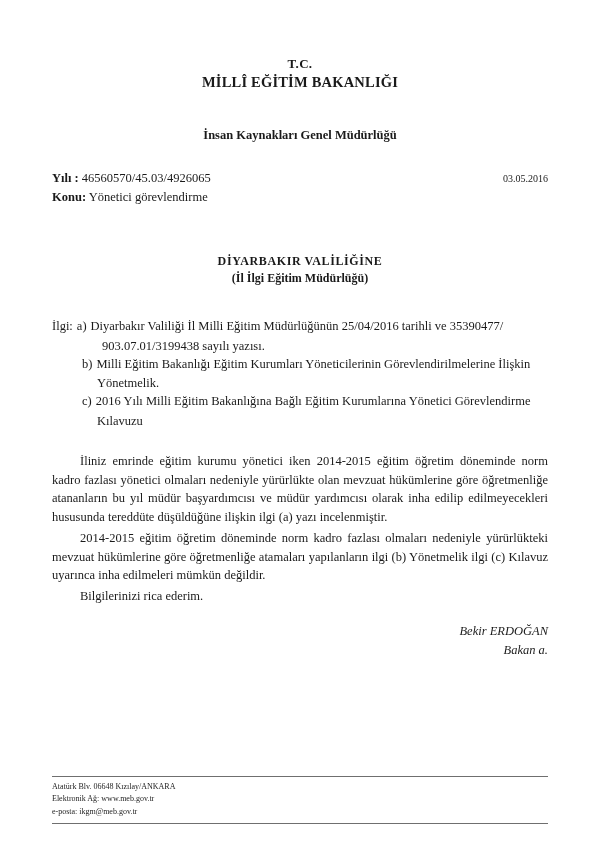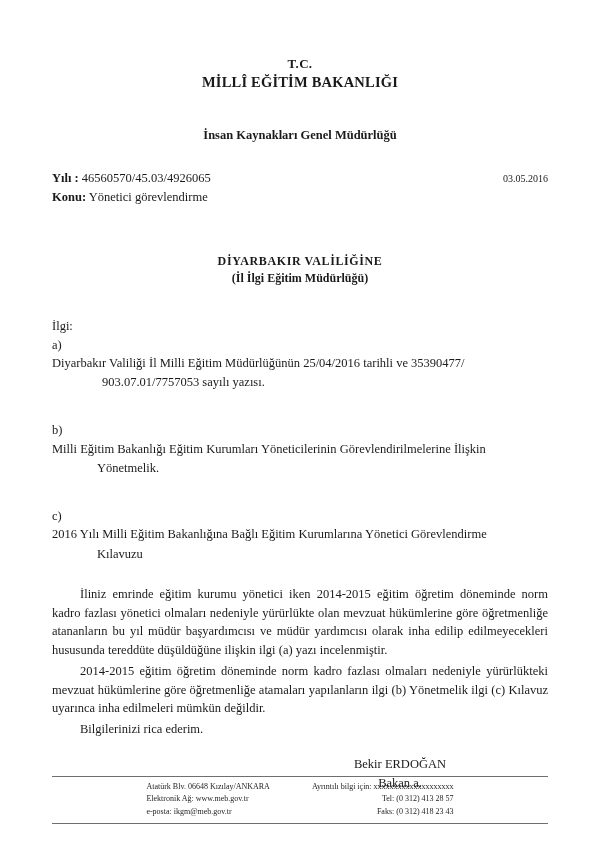--- a/index.html
+++ b/index.html
@@ -77,21 +77,20 @@
     font-size: 12px;
   }
   .refs {
     margin-top: 30px;
     font-size: 12.5px;
     line-height: 1.46;
   }
   .ref-item {
     display: flex;
     margin-bottom: 1px;
-    flex-direction: column;
   }
   .ref-lead {
     white-space: nowrap;
     padding-right: 4px;
   }
   .ref-indent {
     width: 30px;
     flex: 0 0 30px;
   }
   .ref-body {
@@ -111,39 +110,40 @@
   }
   .body p {
     margin: 0 0 2px 0;
     text-indent: 28px;
   }
   .body p.last {
     margin-bottom: 16px;
   }
   .signature {
     margin-top: 14px;
-    text-align: center;
+    text-align: right;
     font-size: 12.5px;
     line-height: 1.55;
     padding-left: 200px;
+    font-style: italic;
   }
   .footer {
     position: absolute;
     left: 52px;
     right: 52px;
     bottom: 22px;
     font-size: 0;
   }
   .footer-rule {
     border-top: 1px solid #6f6f6f;
     margin-bottom: 4px;
   }
   .footer-cols {
     display: flex;
-    justify-content: center;
+    justify-content: space-between;
     font-size: 8px;
     line-height: 1.55;
     color: #242424;
     gap: 42px;
   }
   .footer-left {
     text-align: left;
   }
   .footer-right {
     text-align: right;
@@ -199,21 +199,21 @@
     <div class="to">DİYARBAKIR  VALİLİĞİNE</div>
     <div class="sub">(İl İlgi Eğitim Müdürlüğü)</div>
   </div>
 
   <div class="refs">
     <div class="ref-item">
       <span class="ref-lead">İlgi:</span>
       <span class="ref-lead">a)</span>
       <span class="ref-body">Diyarbakır Valiliği İl Milli Eğitim Müdürlüğünün 25/04/2016 tarihli ve 35390477/</span>
     </div>
-    <div class="ref-cont">903.07.01/7757053 sayılı yazısı.</div>
+    <div class="ref-cont">903.07.01/3199438 sayılı yazısı.</div>
 
     <div class="ref-item">
       <span class="ref-indent"></span>
       <span class="ref-lead">b)</span>
       <span class="ref-body">Milli Eğitim Bakanlığı Eğitim Kurumları Yöneticilerinin Görevlendirilmelerine İlişkin</span>
     </div>
     <div class="ref-cont2">Yönetmelik.</div>
 
     <div class="ref-item">
       <span class="ref-indent"></span>
@@ -235,22 +235,17 @@
   </div>
 
   <div class="footer">
     <div class="footer-rule"></div>
     <div class="footer-cols">
       <div class="footer-left">
         <div>Atatürk Blv.   06648 Kızılay/ANKARA</div>
         <div>Elektronik Ağ: www.meb.gov.tr</div>
         <div>e-posta: ikgm@meb.gov.tr</div>
       </div>
-      <div class="footer-right">
-        <div class="frow">Ayrıntılı bilgi için: xxxxxxxxxxxxxxxxxxxx</div>
-        <div class="frow">Tel: (0 312) 413 28  57</div>
-        <div class="frow">Faks: (0 312) 418 23 43</div>
-      </div>
     </div>
     <div class="footer-bottom-rule"></div>
   </div>
 
 </div>
 
 </body></html>

